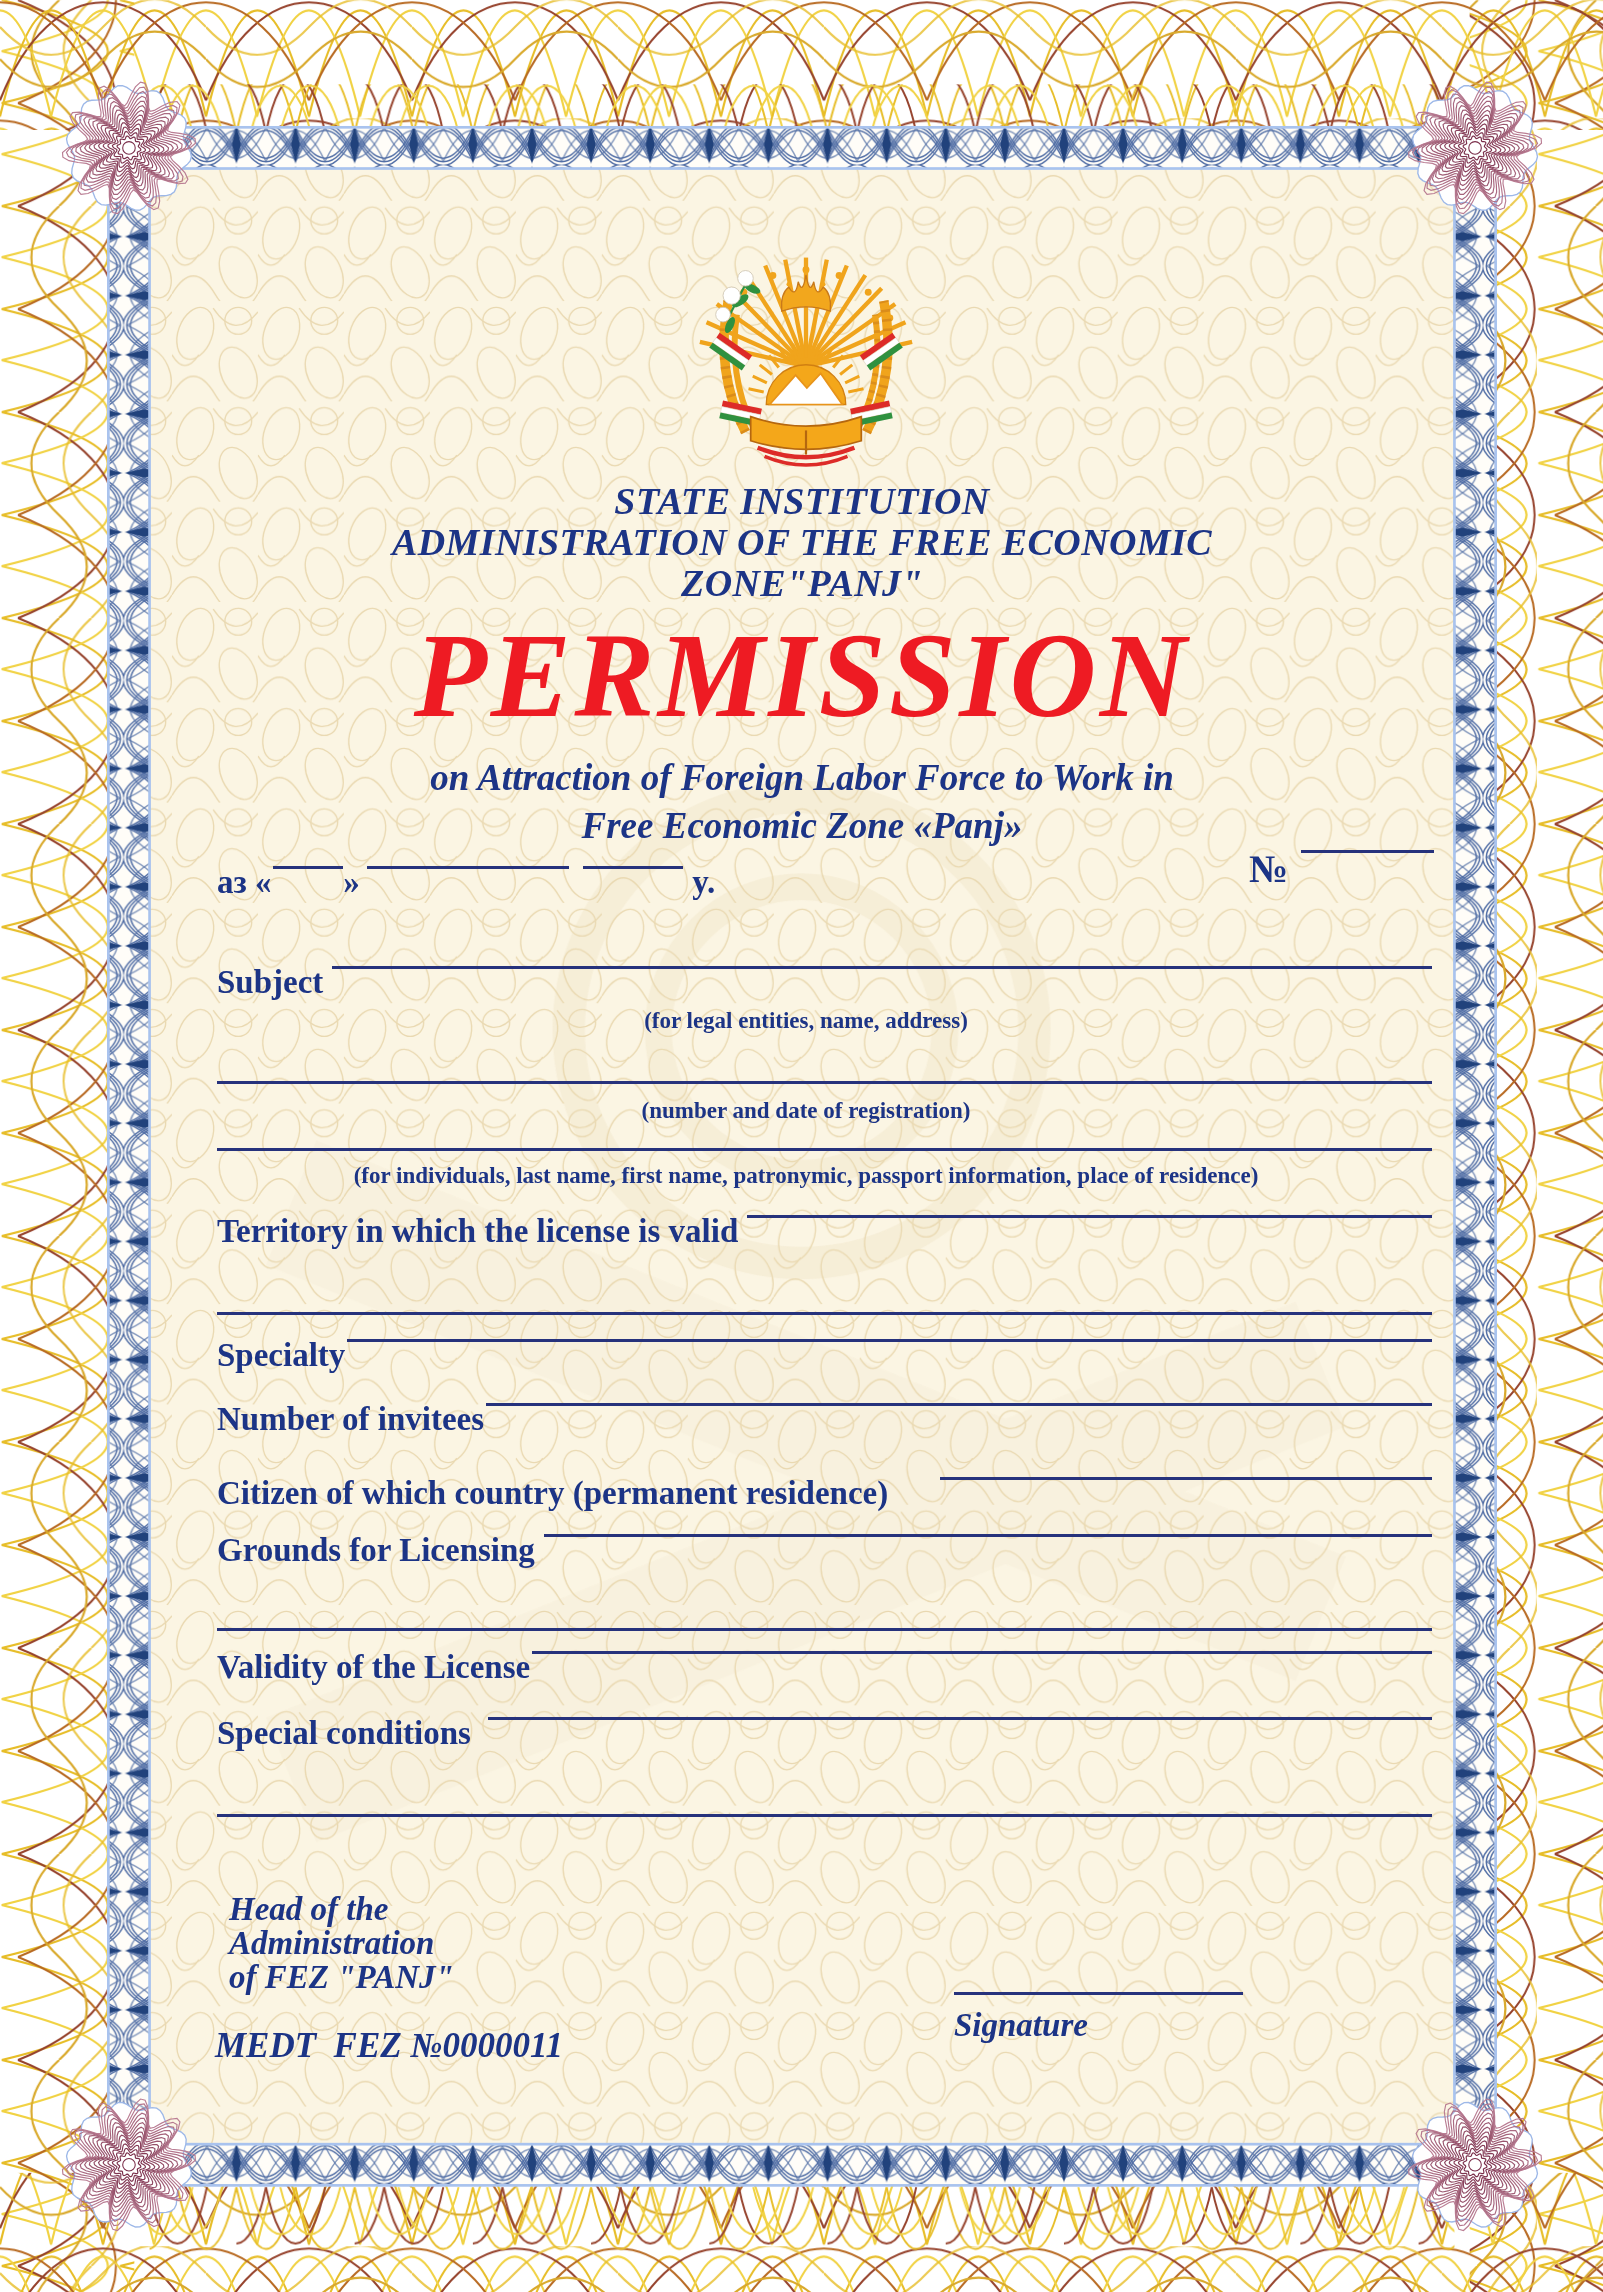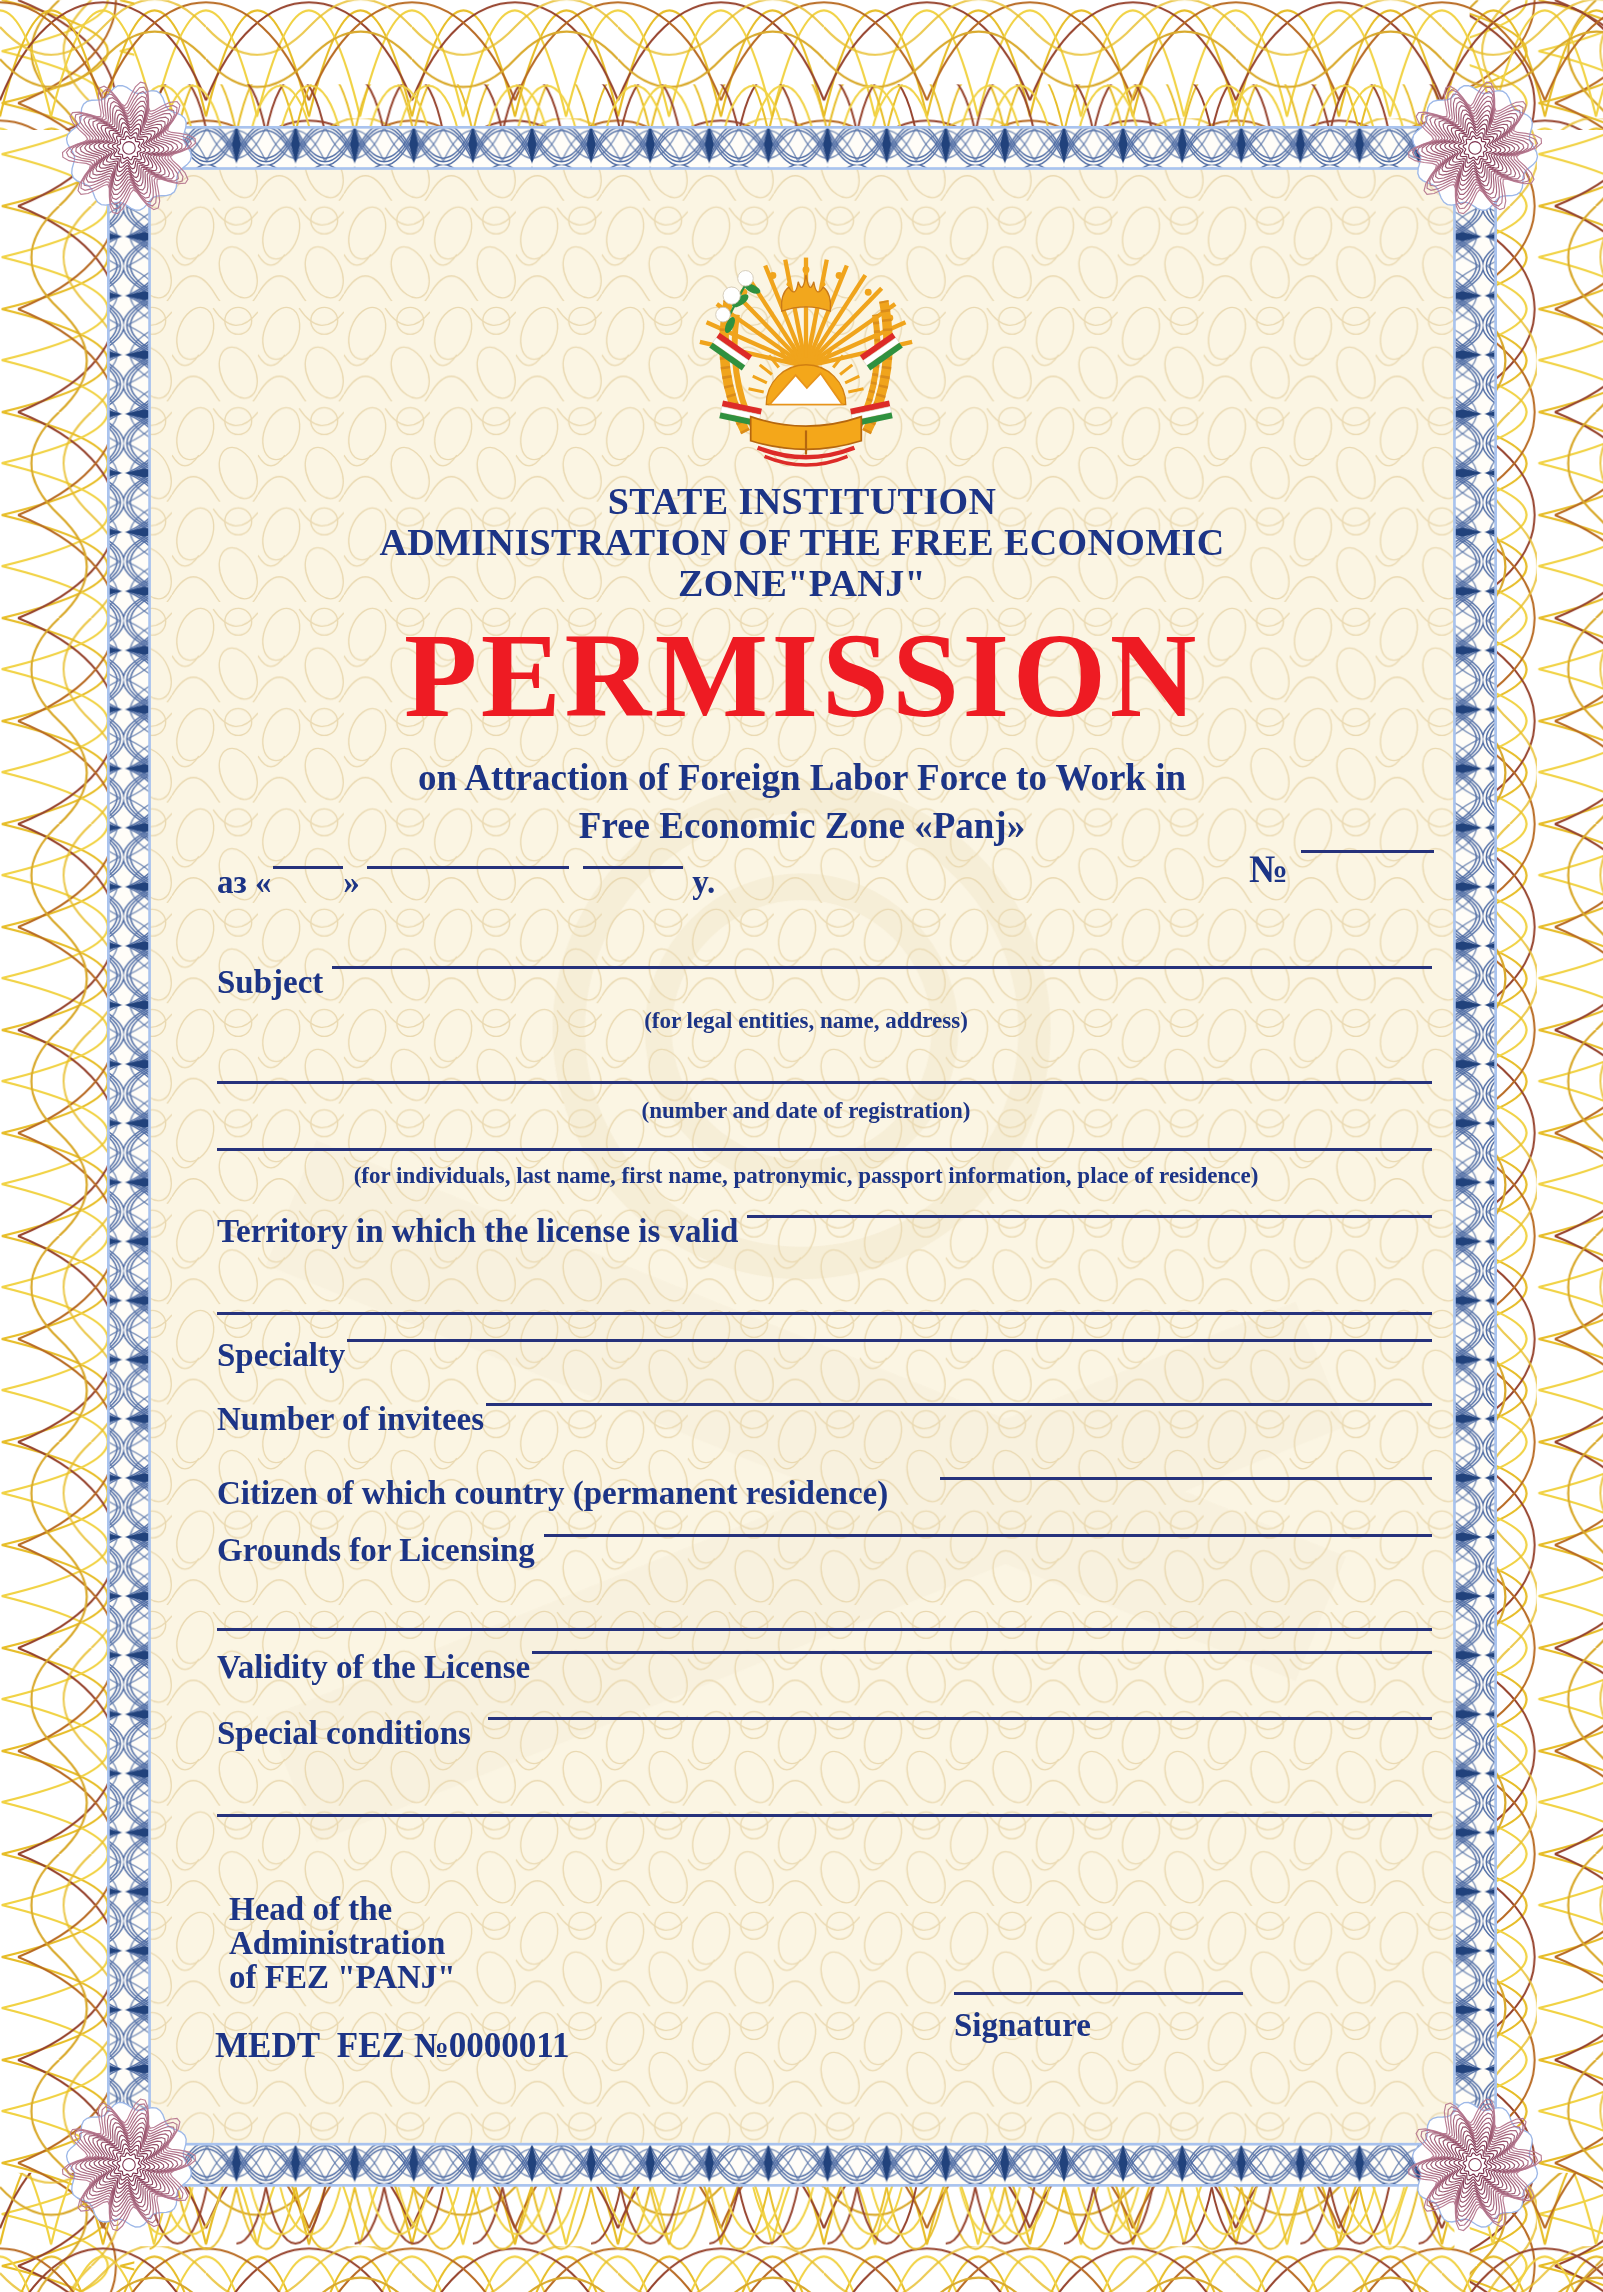--- a/index.html
+++ b/index.html
@@ -1,20 +1,20 @@
 <!DOCTYPE html>
 <html style="font-size:14.3px"><head>
 <meta charset="utf-8">
 <style>
   html,body{margin:0;padding:0;}
   body{width:1604px;height:2293px;position:relative;background:#ffffff;overflow:hidden;
        font-family:"Liberation Serif","DejaVu Serif",serif;}
   #bg{position:absolute;left:0;top:0;z-index:0;}
   #content{position:absolute;left:0;top:0;width:1604px;height:2293px;z-index:2;}
-  .abs{position:absolute;}
+  .abs{position:absolute;font-style:italic;}
   .navy{color:#1c3486;}
   .ctr{left:0;right:0;text-align:center;}
   .b{font-weight:bold;}
   #org{top:481px;font-size:38px;line-height:41px;letter-spacing:0.4px;}
   #doc-title{top:618px;font-size:120px;line-height:116px;color:#ee1b23;letter-spacing:3.6px;}
   #subtitle{top:754px;font-size:37px;line-height:48px;}
   .frow{position:absolute;left:217px;right:172px;display:flex;align-items:flex-start;height:45px;}
   .frow .lbl{font-weight:bold;font-size:33px;line-height:1.05;color:#1c3486;white-space:pre;}
   .ln{flex:1;border-bottom:3.1px solid #26327c;margin:0 0 6.3px 9px;height:0.9px;}
   .lnfix{border-bottom:3.1px solid #26327c;margin:0 0 6.3px 7.2px;height:0.9px;}

